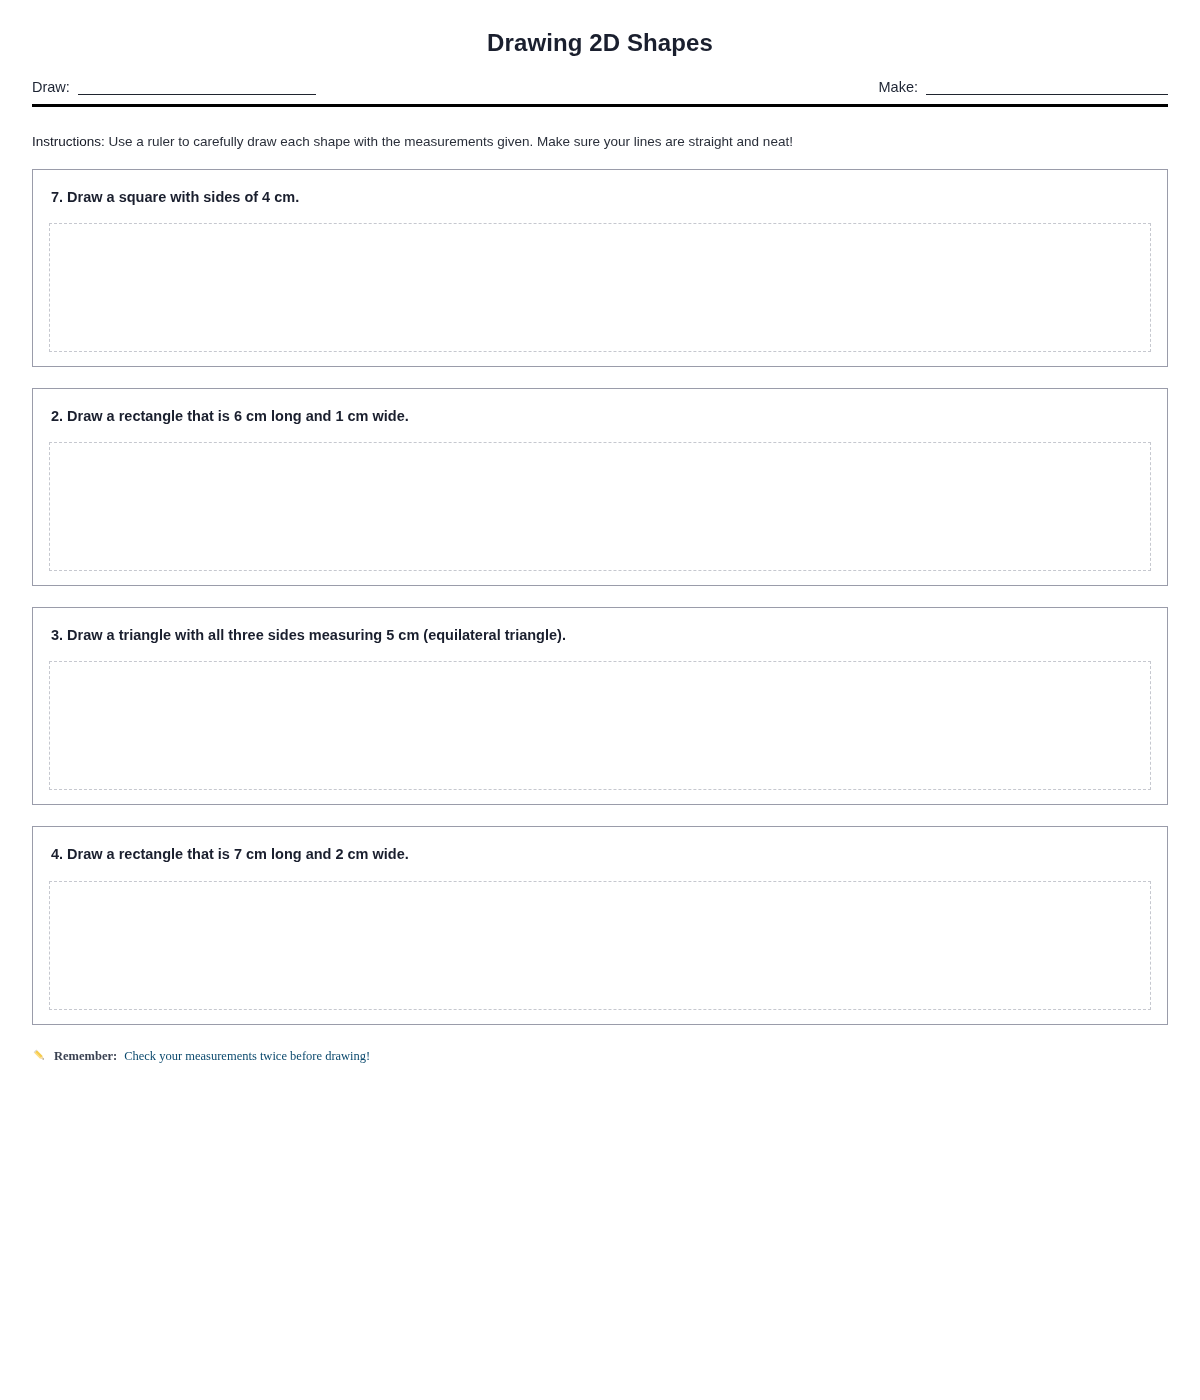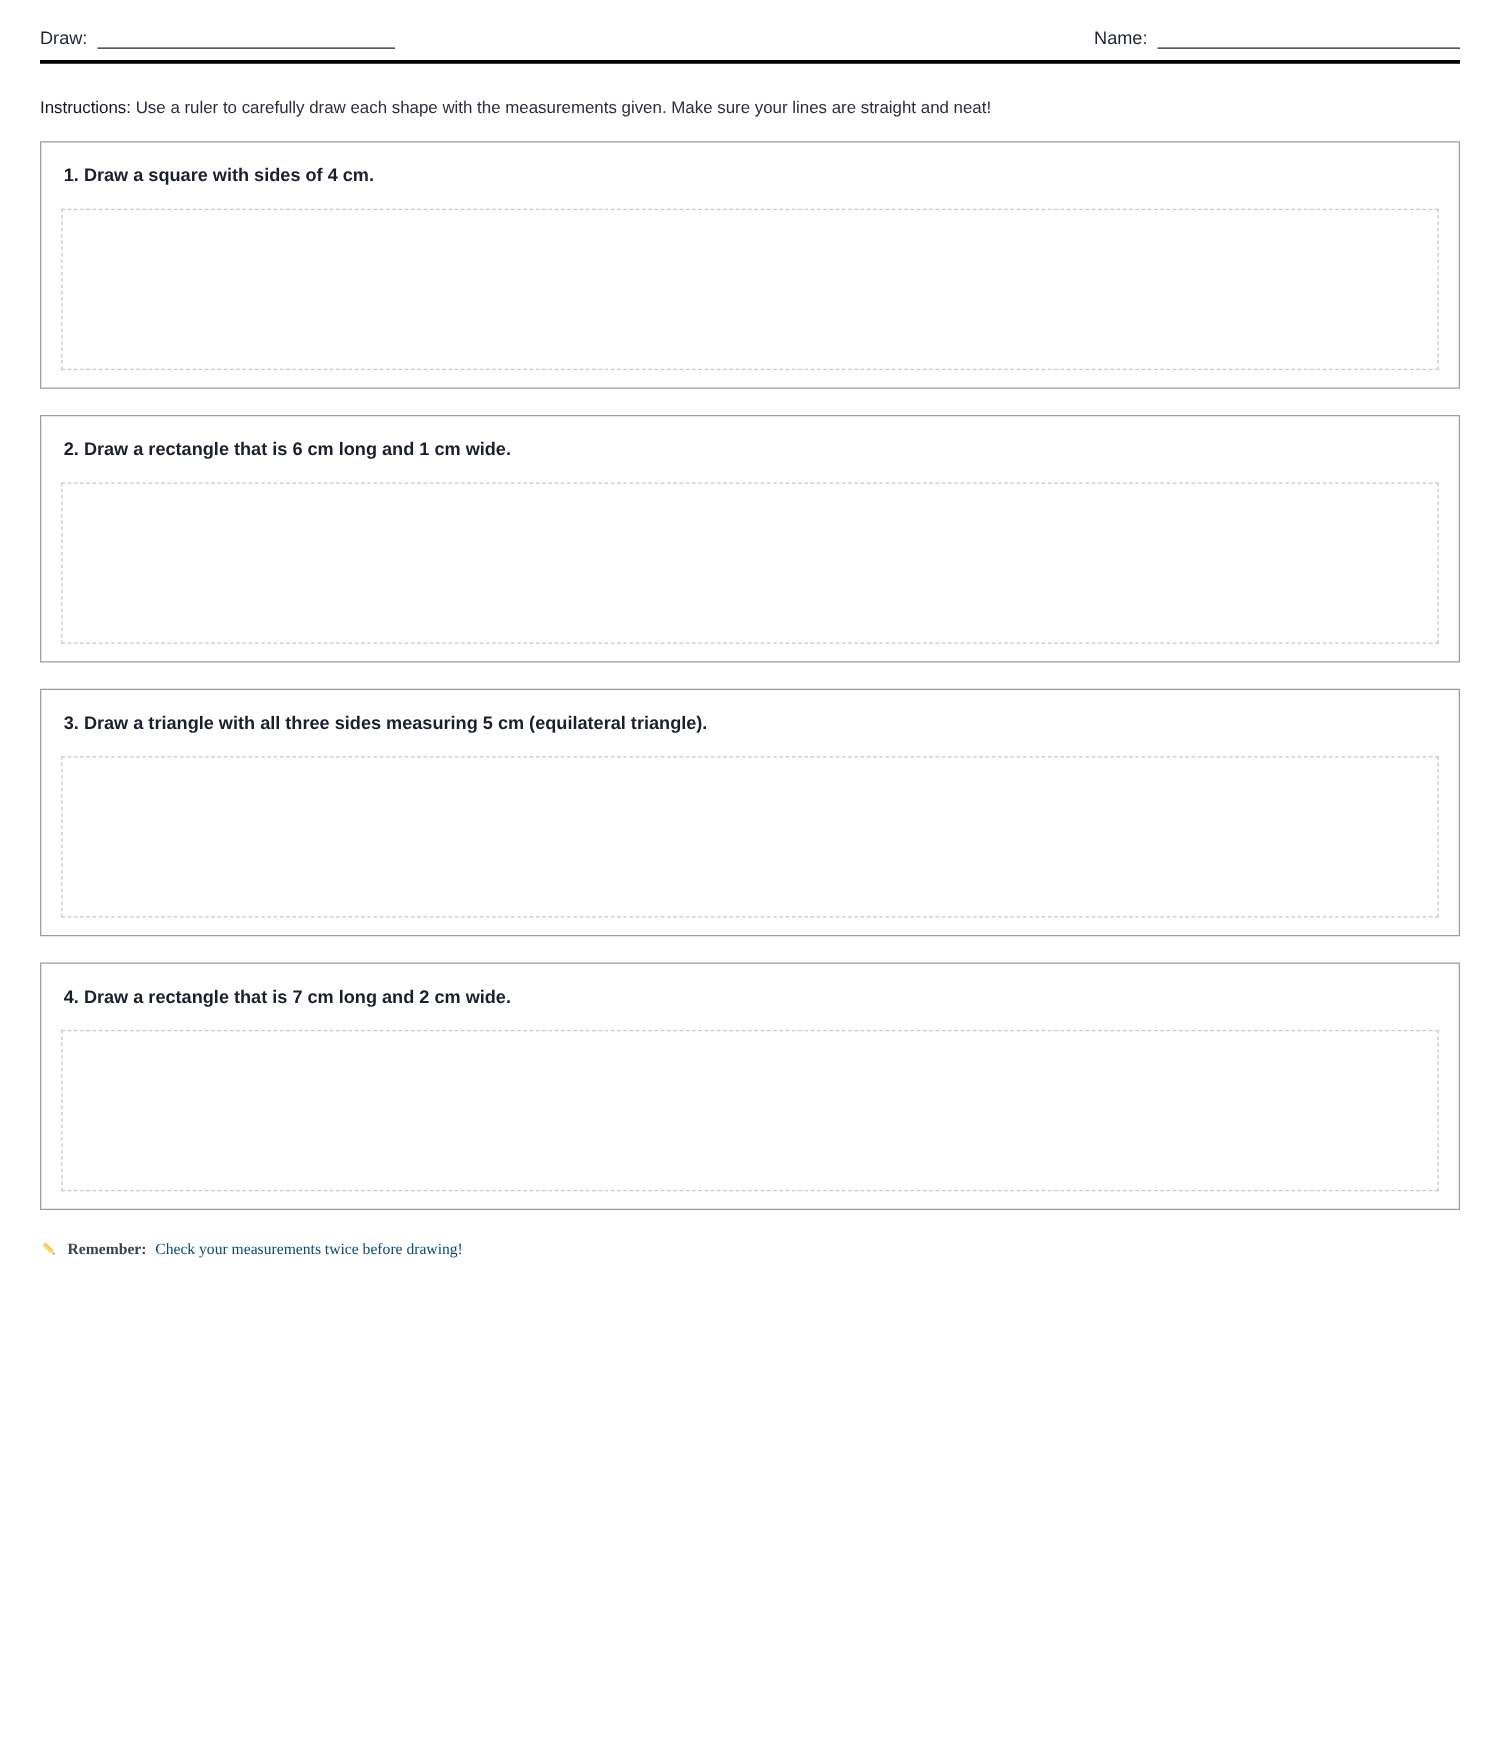--- a/index.html
+++ b/index.html
@@ -134,43 +134,44 @@
     color: #3b4252;
     font-weight: bold;
   }
   .footer-text { color: #0c4a6e; }
 </style>
 </head>
 <body>
 
 <div class="page">
 
+  <h1 class="worksheet-title">Drawing 2D Shapes</h1>
 
   <div class="namedate-row">
     <div class="field">
       <span class="field-label">Draw:</span>
       <span class="field-rule rule-name"></span>
     </div>
     <div class="field">
-      <span class="field-label">Name:</span>
+      <span class="field-label">Make:</span>
       <span class="field-rule rule-date"></span>
     </div>
   </div>
 
   <div class="header-divider"></div>
 
   <p class="instructions">
     <b>Instructions:</b>
     <span>Use a ruler to carefully draw each shape with the measurements given. Make sure your lines are straight and neat!</span>
   </p>
 
   <div class="problems">
 
     <div class="problem-box">
-      <div class="problem-prompt">1. Draw a square with sides of 4 cm.</div>
+      <div class="problem-prompt">7. Draw a square with sides of 4 cm.</div>
       <div class="draw-area h-tall"></div>
     </div>
 
     <div class="problem-box">
       <div class="problem-prompt">2. Draw a rectangle that is 6 cm long and 1 cm wide.</div>
       <div class="draw-area h-tall"></div>
     </div>
 
     <div class="problem-box">
       <div class="problem-prompt">3. Draw a triangle with all three sides measuring 5 cm (equilateral triangle).</div>

